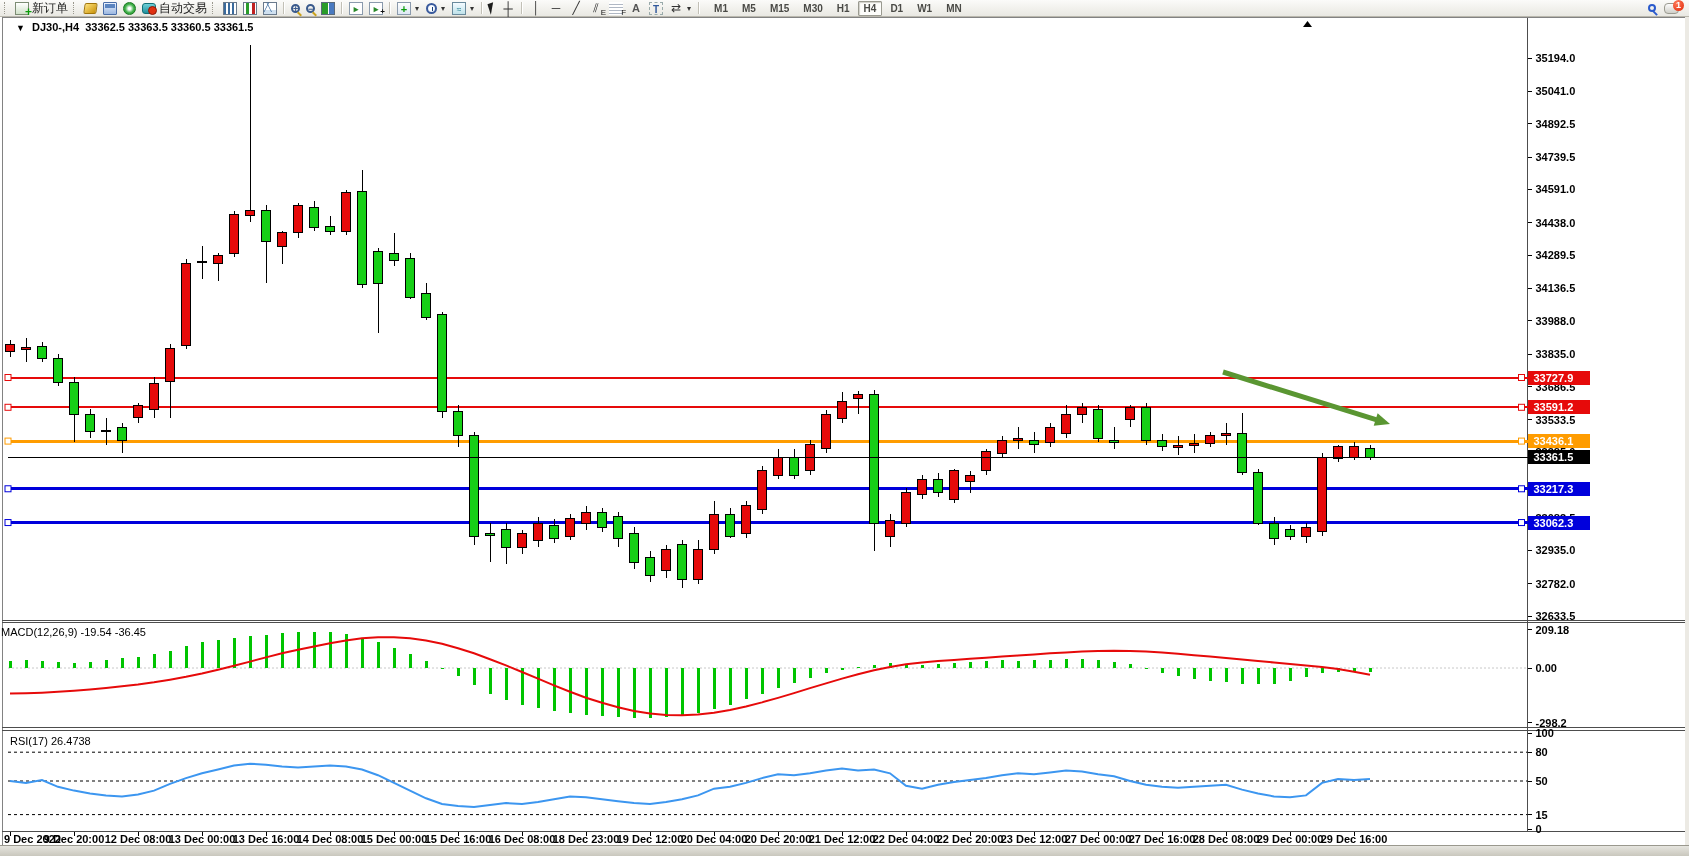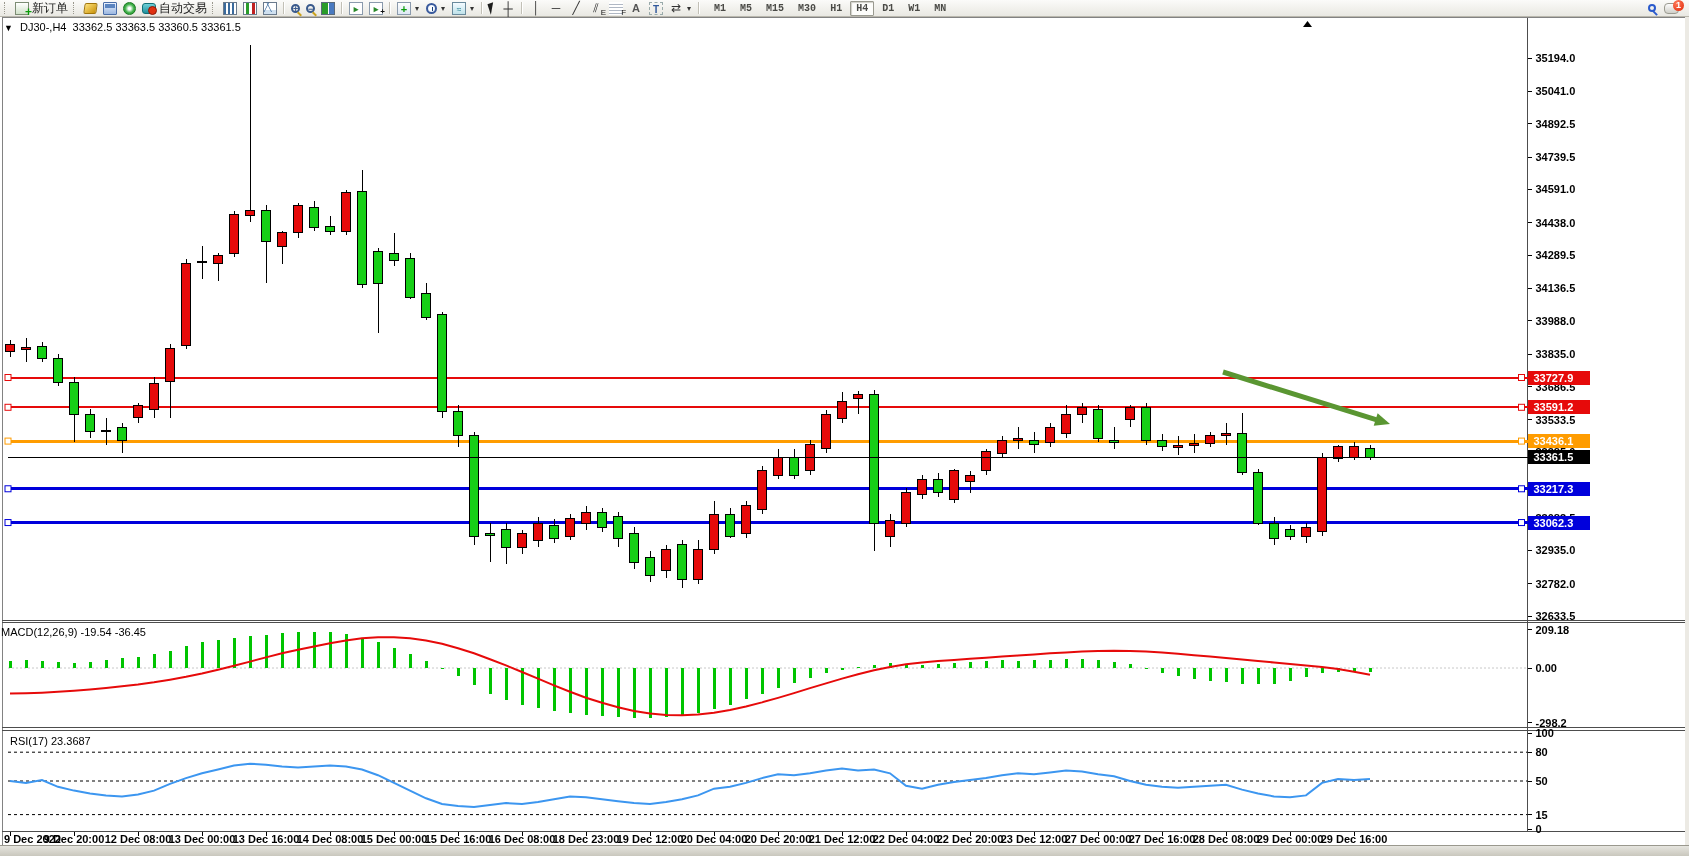--- a/index.html
+++ b/index.html
@@ -37,31 +37,31 @@
   .ic-template{border:1px solid #6a8a9c;background:linear-gradient(#f4fbff,#bfe2ea);color:#1a7a8c;font-size:8px;}
   .ic-cursor{width:0;height:0;border-left:6px solid #1d1d1d;border-bottom:11px solid transparent;transform:rotate(-18deg);margin-top:1px;}
   .ic-cross{font-size:13px;color:#333;font-weight:400;}
   .ic-glyph{font-size:12px;color:#333;}
   .ic-sub{position:absolute;right:-3px;bottom:-4px;font-size:8px;color:#111;}
   .ic-fib{background:repeating-linear-gradient(#fff 0 2px,#b0b8c4 2px 3px);}
   .ic-text{font-size:11px;color:#555;font-weight:bold;}
   .ic-label{font-size:10px;color:#335a9c;font-weight:bold;border:1px dashed #9aa;}
   .caret{font-size:8px;color:#333;margin:0 1px;}
   .tf-group{display:flex;align-items:center;margin-left:4px;}
-  .tf{font-size:10px;font-weight:bold;color:#4a4a46;padding:1px 5px;margin:0 1px;border:1px solid transparent;border-radius:1px;font-family:Liberation Mono, monospace;}
+  .tf{font-size:10px;font-weight:bold;color:#4a4a46;padding:1px 5px;margin:0 1px;border:1px solid transparent;border-radius:1px;}
   .tf.active{background:#fdfdfb;border:1px solid #9a9a90;box-shadow:inset 1px 1px 1px #d0cfc8;}
   .tb-right{margin-left:auto;display:flex;align-items:center;gap:8px;padding-right:8px;}
   .ic-search{border:2px solid #2a5acc;border-radius:50%;width:8px;height:8px;}
   .ic-search:after{content:"";position:absolute;right:-4px;bottom:-4px;width:6px;height:2px;background:#2a5acc;transform:rotate(45deg);}
   .ic-chat{width:15px;height:11px;background:linear-gradient(#fdfdfd,#cfcfc8);border:1px solid #9a9a90;border-radius:4px;position:relative;}
   .badge{position:absolute;right:-6px;top:-4px;min-width:11px;height:11px;background:radial-gradient(circle at 35% 30%,#ff7a5a,#e02808);border-radius:50%;
     color:#fff;font-size:9px;font-weight:bold;text-align:center;line-height:11px;}
   
   .overlay{position:absolute;z-index:5;font-size:11px;color:#000;white-space:nowrap;}
-  #chart-title{left:4px;top:21px;font-weight:normal;}
+  #chart-title{left:16px;top:21px;font-weight:bold;}
   #chart-title .tri{font-size:9px;margin-right:4px;}
   #macd-label{left:1px;top:626px;}
   #rsi-label{left:10px;top:735px;}
   #svg-holder{position:absolute;left:0;top:0;z-index:1;}
   .statusbar{position:absolute;left:0;bottom:0;width:1689px;height:10px;z-index:20;
     background:linear-gradient(#e6e5df,#c9c7bd);border-top:1px solid #9a988e;}
   .edge-right{position:absolute;right:0;top:17px;width:4px;height:829px;background:#eceae4;z-index:6;}
 </style>
 </head>
 <body>
@@ -189,21 +189,21 @@
   <span class="tri">▼</span>
   <span>DJ30-,H4</span>&nbsp;
   <span>33362.5 33363.5 33360.5 33361.5</span>
 </div>
 <div class="overlay" id="macd-label">
   <span>MACD(12,26,9)</span>
   <span>-19.54 -36.45</span>
 </div>
 <div class="overlay" id="rsi-label">
   <span>RSI(17)</span>
-  <span>23.3687</span>
+  <span>26.4738</span>
 </div>
 
 <div id="svg-holder"><svg width="1689" height="856">
       <rect x="2" y="17.5" width="1685" height="828" fill="#fff" stroke="#828282" stroke-width="1" shape-rendering="crispEdges"></rect>
       <line x1="2" y1="620.5" x2="1687" y2="620.5" stroke="#4d4d4d" stroke-width="1" shape-rendering="crispEdges"></line>
       <line x1="2" y1="622.5" x2="1687" y2="622.5" stroke="#4d4d4d" stroke-width="1" shape-rendering="crispEdges"></line>
       <line x1="2" y1="727.5" x2="1687" y2="727.5" stroke="#4d4d4d" stroke-width="1" shape-rendering="crispEdges"></line>
       <line x1="2" y1="730" x2="1687" y2="730" stroke="#4d4d4d" stroke-width="1" shape-rendering="crispEdges"></line>
       <line x1="2" y1="831.5" x2="1687" y2="831.5" stroke="#4d4d4d" stroke-width="1" shape-rendering="crispEdges"></line>
       <line x1="1527.5" y1="17.5" x2="1527.5" y2="831.5" stroke="#4d4d4d" stroke-width="1" shape-rendering="crispEdges"></line>

